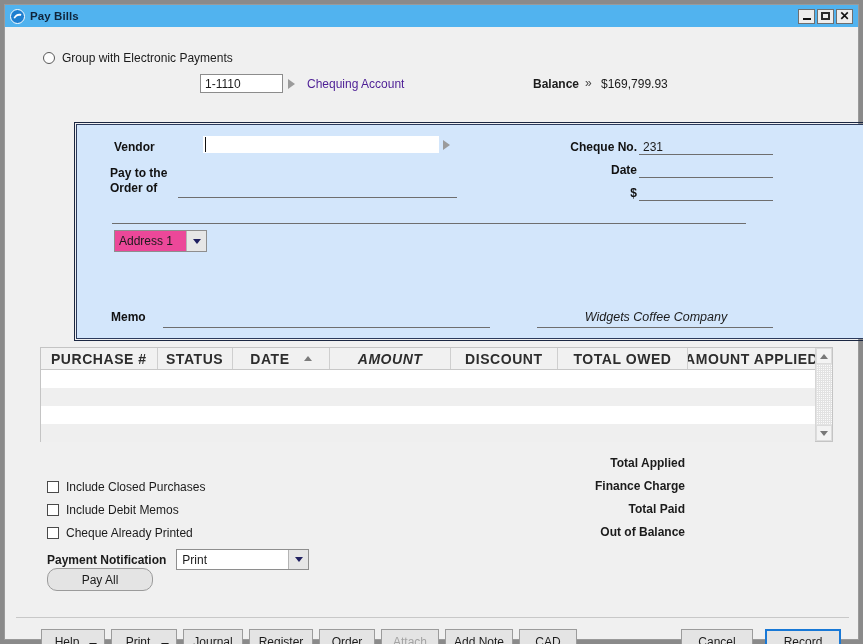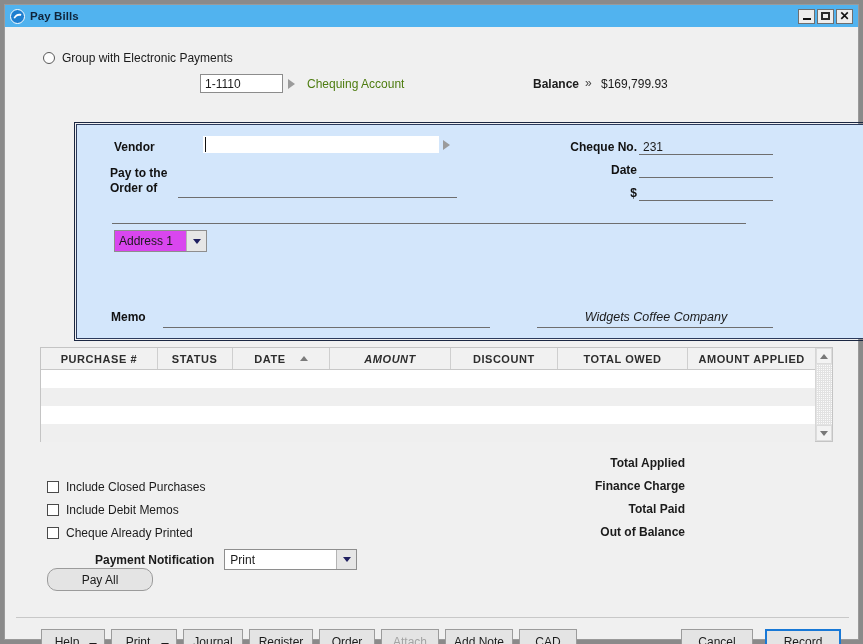--- a/index.html
+++ b/index.html
@@ -153,21 +153,21 @@
     width: 0; height: 0;
     border-left: 7px solid #9b9b9b;
     border-top: 5px solid transparent;
     border-bottom: 5px solid transparent;
   }
   .acct-name {
     position: absolute;
     left: 302px;
     top: 50px;
     font-size: 12px;
-    color: #4d7c0f;
+    color: #4c1d95;
     white-space: nowrap;
   }
   .bal-label {
     position: absolute;
     left: 528px;
     top: 50px;
     font-size: 12px;
     font-weight: bold;
     color: #1b1b1b;
   }
@@ -273,21 +273,21 @@
     color: #1b1b1b;
     white-space: nowrap;
   }
 
   .addr-select {
     position: absolute;
     left: 37px;
     top: 105px;
     width: 93px;
     height: 22px;
-    background: #d946ef;
+    background: #ec4899;
     border: 1px solid #8e8e8e;
     box-sizing: border-box;
     display: flex;
     align-items: center;
   }
   .addr-select .txt {
     flex: 1 1 auto;
     font-size: 12px;
     color: #1b1b1b;
     padding-left: 4px;
@@ -333,21 +333,21 @@
     display: flex;
     height: 21px;
     background: #f1f1f1;
     border-bottom: 1px solid #c8c8c8;
     flex: 0 0 auto;
   }
   .gh {
     display: flex;
     align-items: center;
     justify-content: center;
-    font-size: 11px;
+    font-size: 14px;
     font-weight: bold;
     color: #2d2d2d;
     letter-spacing: 0.55px;
     border-right: 1px solid #cfcfcf;
     box-sizing: border-box;
     position: relative;
     white-space: nowrap;
     overflow: hidden;
   }
   .gh:last-child { border-right: none; }
@@ -414,21 +414,20 @@
     box-sizing: border-box;
     margin-right: 7px;
     flex: 0 0 auto;
   }
   .chk-label { font-size: 12px; color: #1b1b1b; white-space: nowrap; }
 
   .pn-row {
     display: flex;
     align-items: center;
     margin-top: 5px;
-    margin-left: 48px;
   }
   .pn-label {
     font-size: 12px;
     font-weight: bold;
     color: #1b1b1b;
     margin-right: 10px;
     white-space: nowrap;
   }
   .pn-select {
     width: 133px;

